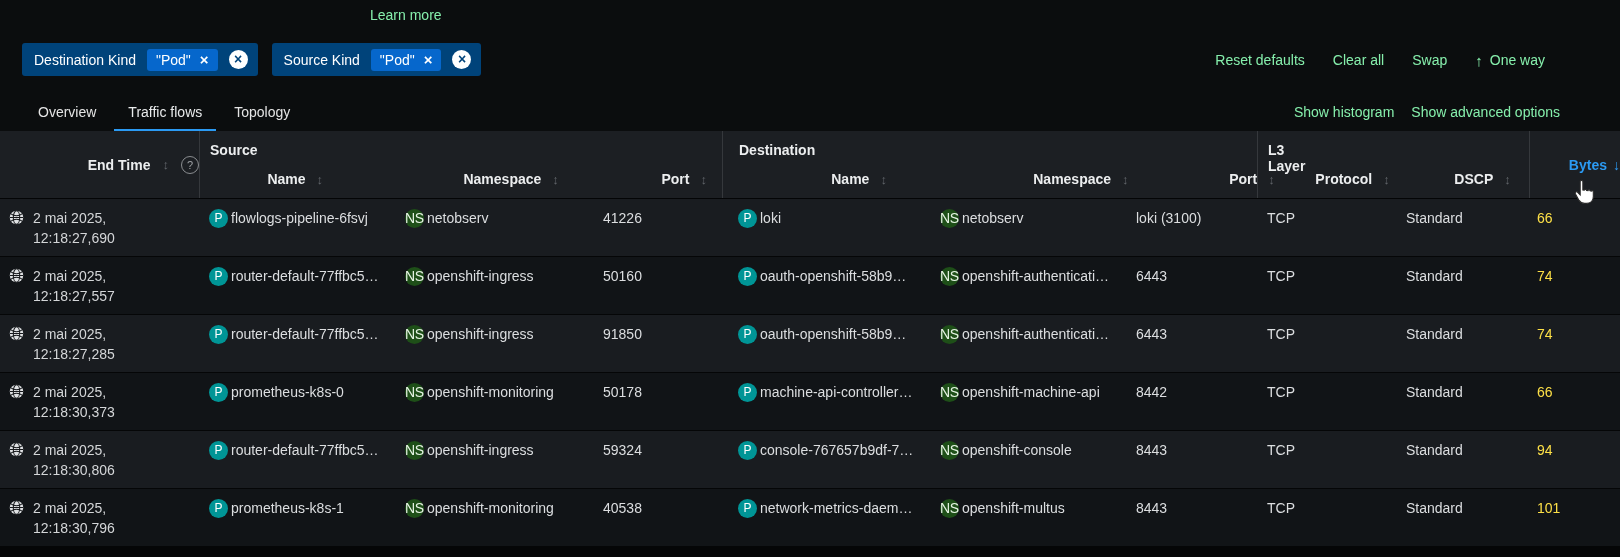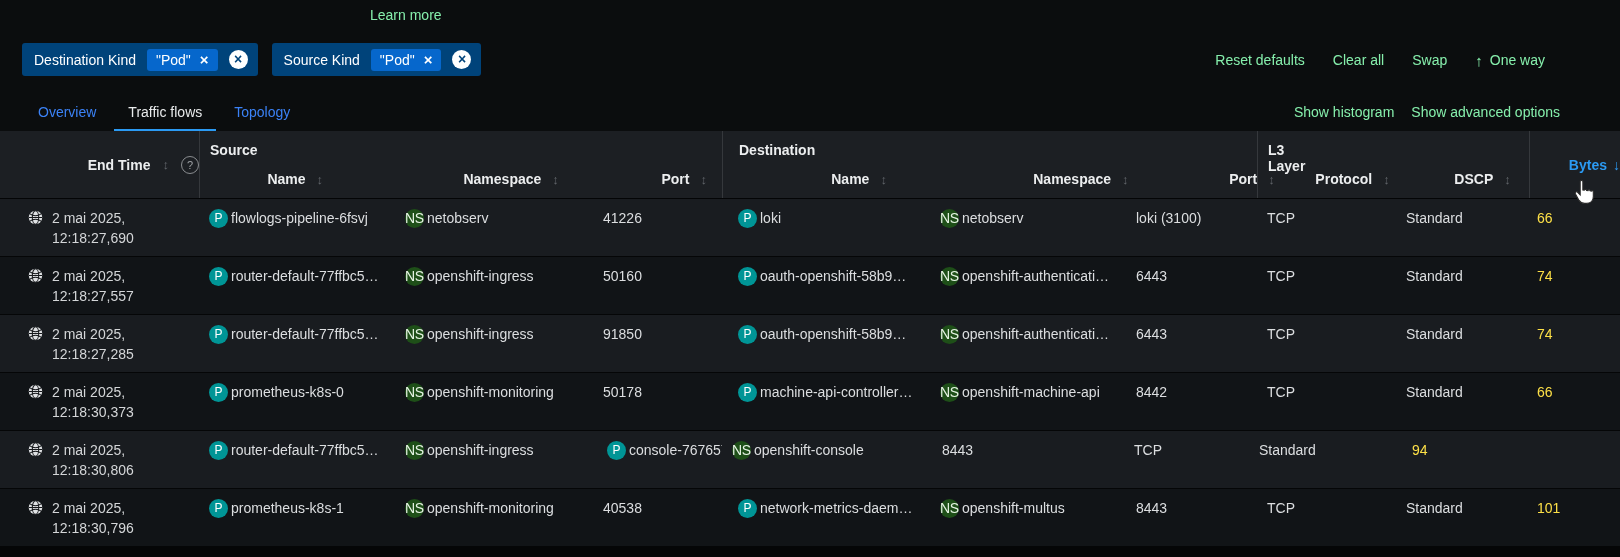--- a/index.html
+++ b/index.html
@@ -18,21 +18,21 @@
   .chip-cat{white-space:nowrap;}
   .chip{background:#0667cc;border-radius:3px;display:flex;align-items:center;gap:9px;padding:3px 9px;color:#fff;}
   .chip-x{background:none;border:none;color:#fff;font-weight:700;font-size:15px;line-height:1;padding:0;cursor:pointer;font-family:inherit;}
   .circle-x{width:19px;height:19px;border-radius:50%;background:#fff;color:#00437a;font-weight:700;font-size:14px;line-height:19px;text-align:center;border:none;padding:0;cursor:pointer;font-family:inherit;display:block;}
   
   .filter-actions{position:absolute;top:52px;right:75px;display:flex;gap:28px;align-items:center;}
   .oneway{display:flex;align-items:center;gap:7px;}
   .up-arrow{font-size:15px;line-height:1;}
   
   .tabs{position:absolute;left:24px;top:96px;display:flex;gap:4px;}
-  .tab{padding:8px 14px 12px 14px;color:#3b82f6;position:relative;cursor:pointer;}
+  .tab{padding:8px 14px 12px 14px;color:#e5e5e5;position:relative;cursor:pointer;}
   .tab.active{color:#e9ebec;}
   .tab.active::after{content:"";position:absolute;left:0;right:0;bottom:0;height:3px;background:#2b9af3;}
   .view-links{position:absolute;top:104px;right:60px;display:flex;gap:17px;}
   
   .table{position:absolute;top:131px;left:0;width:1620px;}
   .thead{display:flex;height:68px;background:#1c1f23;box-sizing:border-box;border-bottom:1px solid #040506;color:#eceeef;font-weight:700;}
   .th-sec{box-sizing:border-box;display:flex;flex-direction:row;justify-content:space-between;padding:11px 0 11px 0;}
   .th-sec.bordered{border-left:1px solid #35383c;}
   .s-endtime{width:199px;justify-content:flex-end;}
   .s-source{width:523px;}
@@ -45,21 +45,21 @@
   .sub-col{box-sizing:border-box;display:flex;align-items:center;gap:11px;padding-left:10px;}
   .hdr-endtime{display:flex;align-items:center;gap:12px;padding-left:23px;}
   .sort{color:#62666b;font-weight:400;font-size:13px;line-height:1;}
   .help{display:inline-flex;width:16px;height:16px;border:1px solid #8a8d90;border-radius:50%;color:#9ea1a5;font-size:11px;font-weight:400;align-items:center;justify-content:center;}
   .bytes-hdr{display:flex;align-items:center;gap:6px;padding-left:8px;color:#2b9af3;}
   .bytes-sort{color:#2b9af3;font-size:14px;font-weight:700;}
   
   .row{display:grid;grid-template-columns:199px 196px 196px 131px 208px 194px 133px 147px 125px 91px;height:58px;box-sizing:border-box;padding-top:9px;border-bottom:1px solid #050607;background:#111417;}
   .row:nth-child(odd){background:#191c20;}
   .cell{box-sizing:border-box;padding-left:10px;line-height:20px;}
-  .c-endtime{padding-left:28px;display:flex;gap:9px;}
+  .c-endtime{padding-left:9px;display:flex;gap:9px;}
   .c-dstname{padding-left:16px;}
   .c-port{padding-left:12px;}
   .c-dscp{padding-left:2px;}
   .c-bytes{padding-left:8px;color:#fde047;}
   .timeblock span{display:block;color:#d4d6d8;}
   .namecell{display:flex;align-items:center;gap:3px;height:20px;white-space:nowrap;overflow:hidden;}
   .badge{flex:none;width:19px;height:19px;border-radius:50%;display:inline-flex;align-items:center;justify-content:center;}
   .badge.pod{background:#009596;color:#fff;font-size:12px;}
   .badge.ns{background:#1e4f18;color:#e6f4e4;font-size:14px;letter-spacing:-0.3px;}
   .globe{flex:none;margin-top:2px;}
@@ -382,20 +382,21 @@
         <span class="badge pod">P</span>
         <span>router-default-77ffbc5…</span>
       </div>
     </div>
     <div class="cell">
       <div class="namecell">
         <span class="badge ns">NS</span>
         <span>openshift-ingress</span>
       </div>
     </div>
+    <div class="cell c-port">59324</div>
     <div class="cell c-dstname">
       <div class="namecell">
         <span class="badge pod">P</span>
         <span>console-767657b9df-7…</span>
       </div>
     </div>
     <div class="cell">
       <div class="namecell">
         <span class="badge ns">NS</span>
         <span>openshift-console</span>

